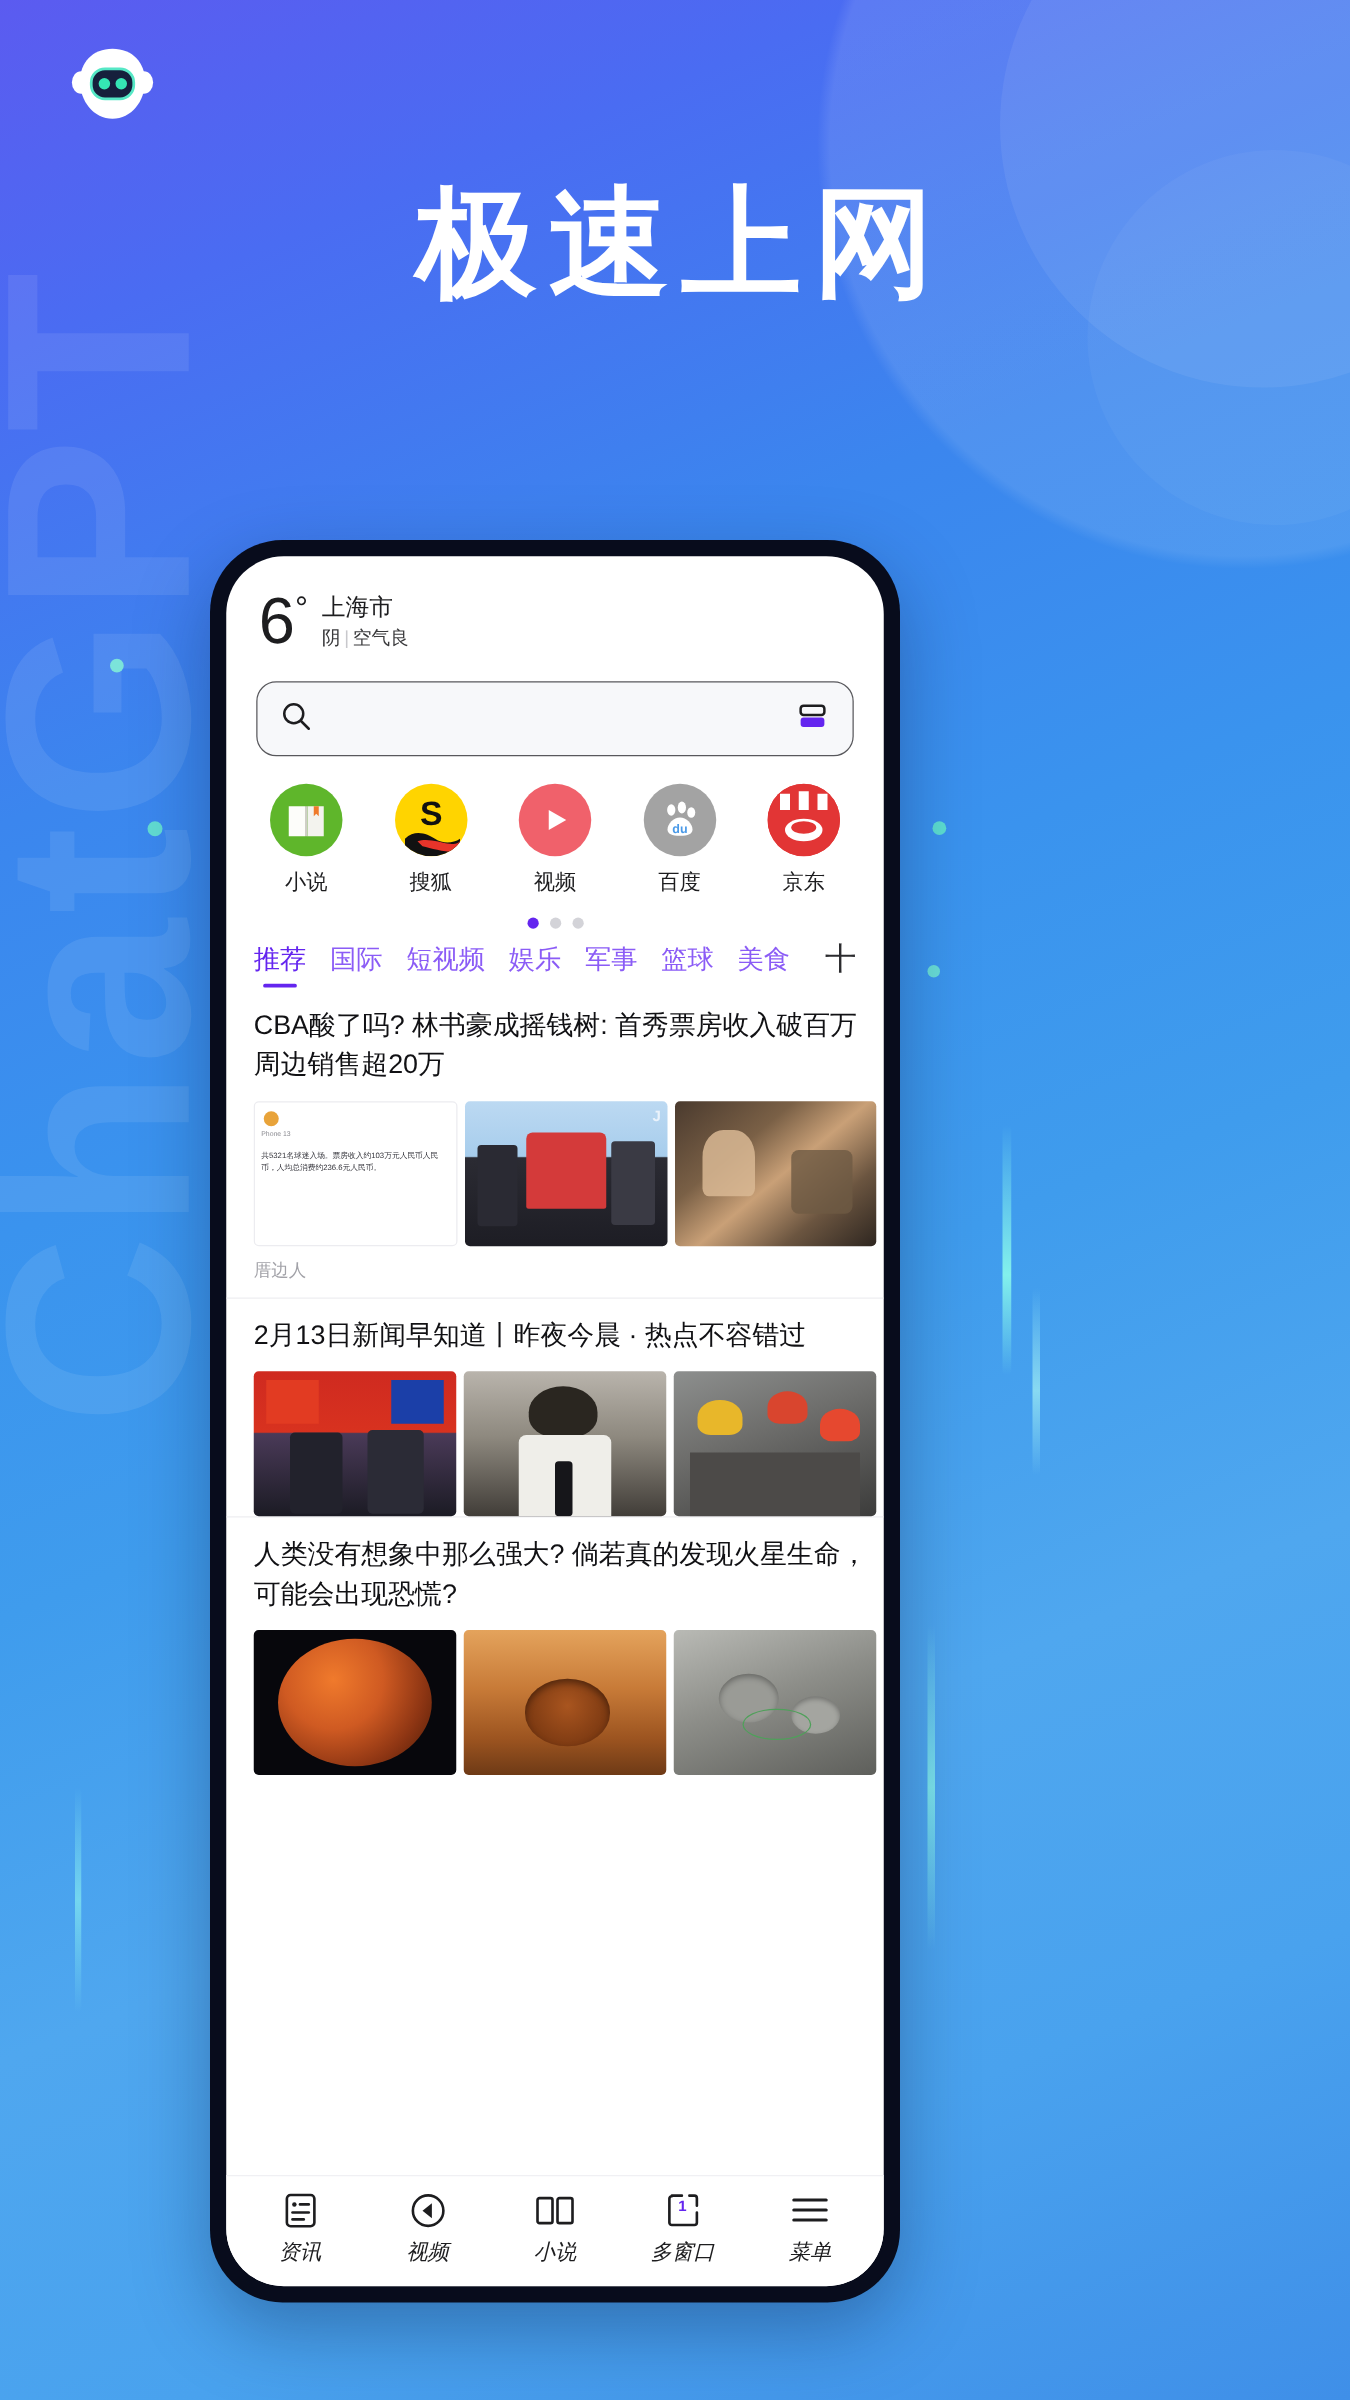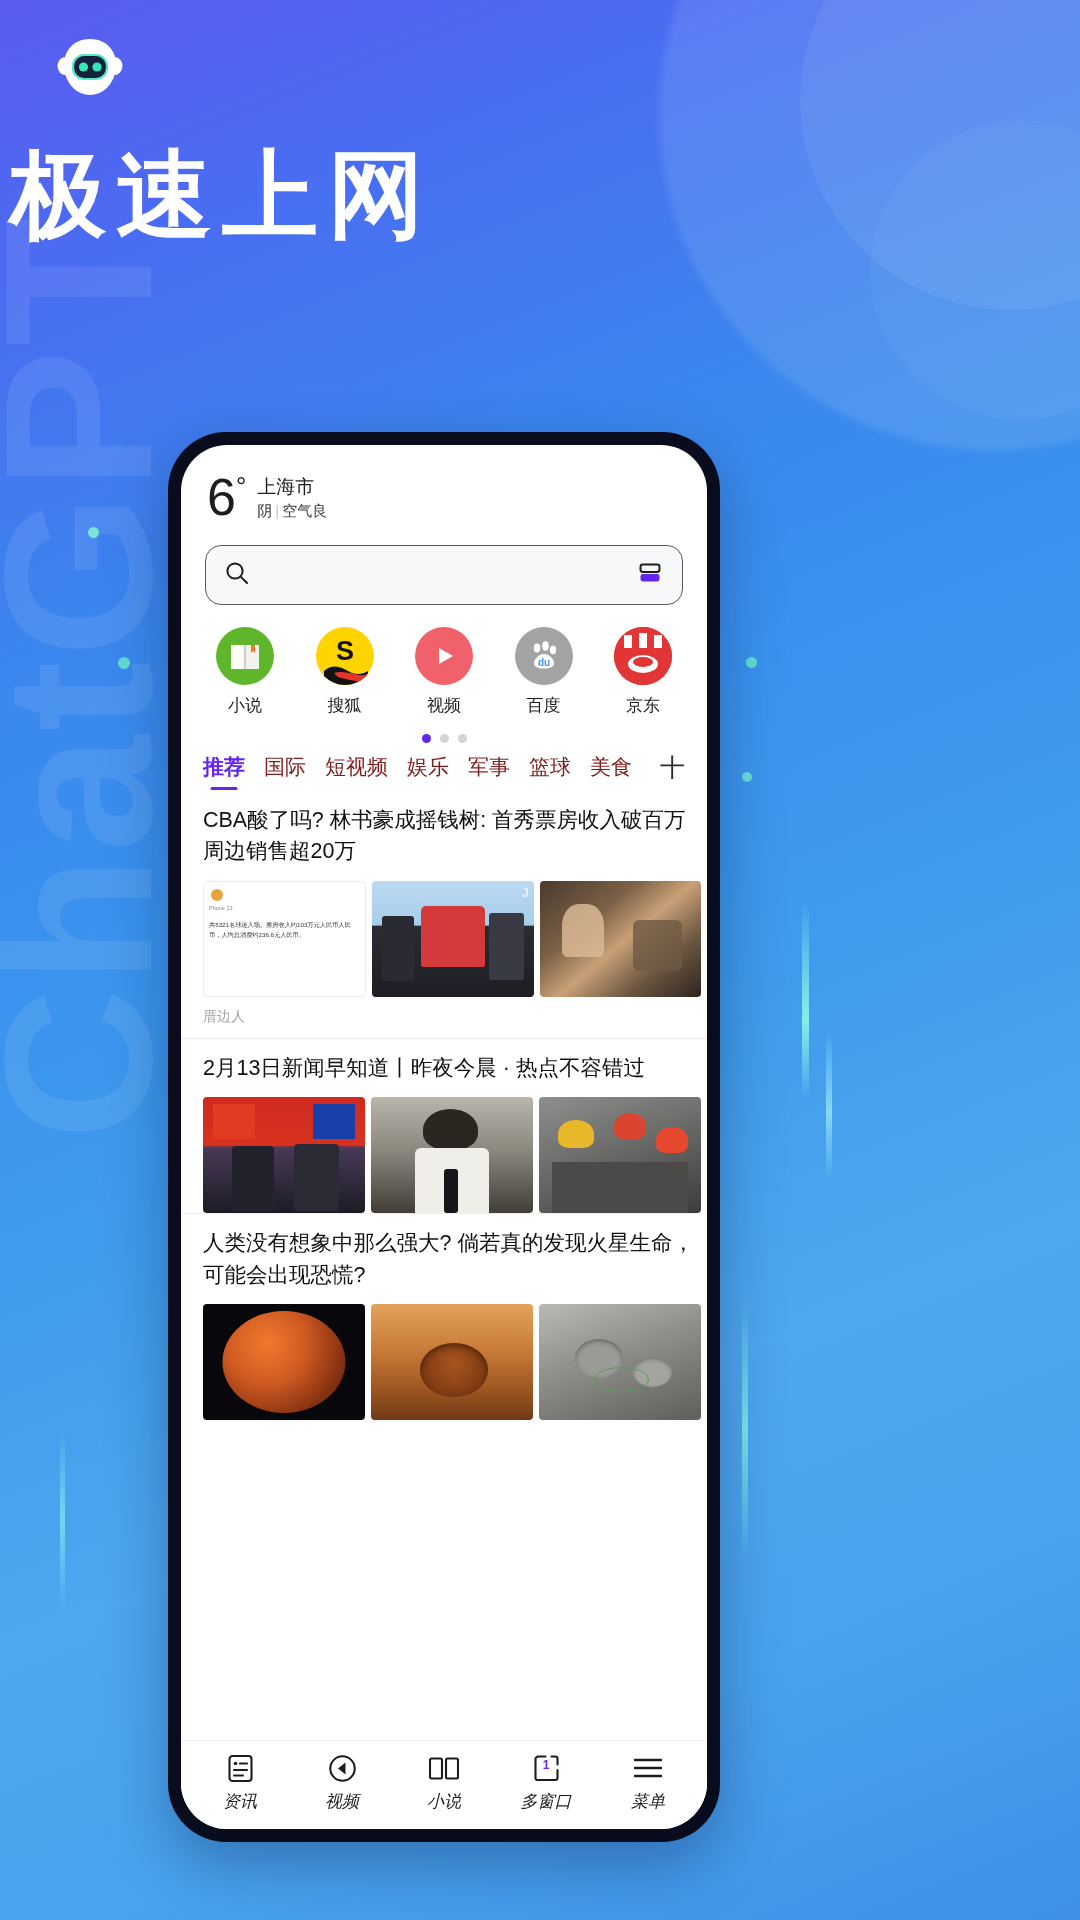--- a/index.html
+++ b/index.html
@@ -65,21 +65,21 @@
          background: linear-gradient(180deg, rgba(140,250,235,0) 0%, rgba(140,250,235,.75) 50%, rgba(140,250,235,0) 100%); }
   .lb4 { width: 5px; height: 180px; left: 60px; top: 1430px;
          background: linear-gradient(180deg, rgba(150,255,240,0) 0%, rgba(150,255,240,.55) 50%, rgba(150,255,240,0) 100%); }
 
   
   .logo-wrap { position: absolute; left: 54px; top: 33px; width: 72px; height: 72px; }
 
   
   .headline {
     position: absolute; left: 0; top: 140px; width: 1080px;
-    text-align: left;
+    text-align: center;
     color: #ffffff;
     font-size: 96px;
     font-weight: 700;
     letter-spacing: 10px;
     text-indent: 10px;
     line-height: 1.15;
   }
   .subhead {
     position: absolute; left: 0; top: 283px; width: 1080px;
     text-align: center;
@@ -158,22 +158,22 @@
   .pg { width: 9px; height: 9px; border-radius: 50%; background: #d3d3d8; }
   .pg.on { background: #6425ef; }
 
   
   .tabs {
     display: flex; align-items: center;
     padding: 6px 22px 0 22px;
     gap: 19px;
     position: relative;
   }
-  .tab { font-size: 21px; color: #7f1d1d; position: relative; padding-bottom: 10px; white-space: nowrap; }
-  .tab.active { color: #6425ef; font-weight: 700; }
+  .tab { font-size: 21px; color: #8b5cf6; position: relative; padding-bottom: 10px; white-space: nowrap; }
+  .tab.active { color: #6425ef; font-weight: 400; }
   .tab.active::after {
     content: ''; position: absolute; left: 50%; transform: translateX(-50%);
     bottom: 1px; width: 27px; height: 3.5px; border-radius: 2px; background: #6425ef;
   }
   .tab-plus { font-size: 25px; color: #2b2b2e; margin-left: auto; padding-bottom: 10px; line-height: 1; }
 
   
   .feed { flex: 1; overflow: hidden; }
   .article { padding: 14px 6px 0 22px; border-bottom: 1px solid #eeeef1; }
   .art-title {

